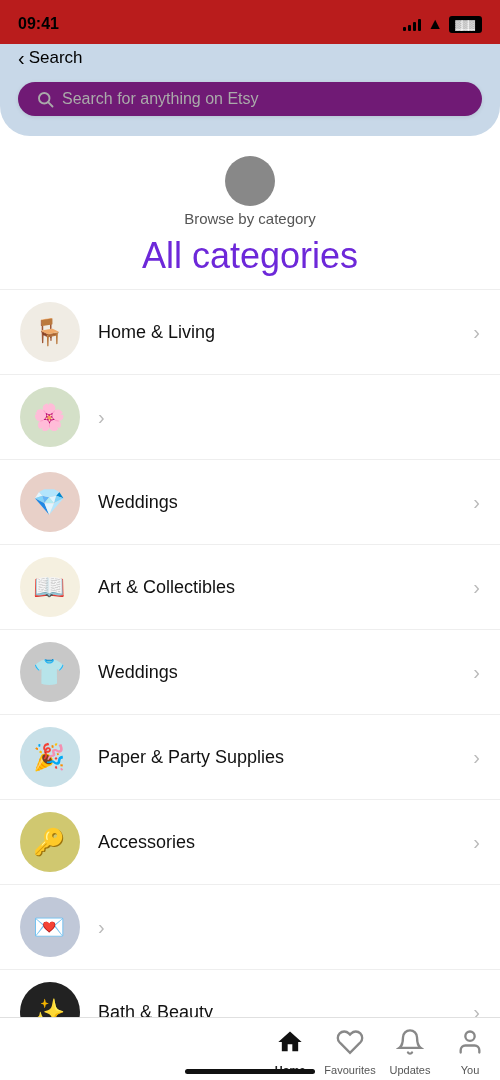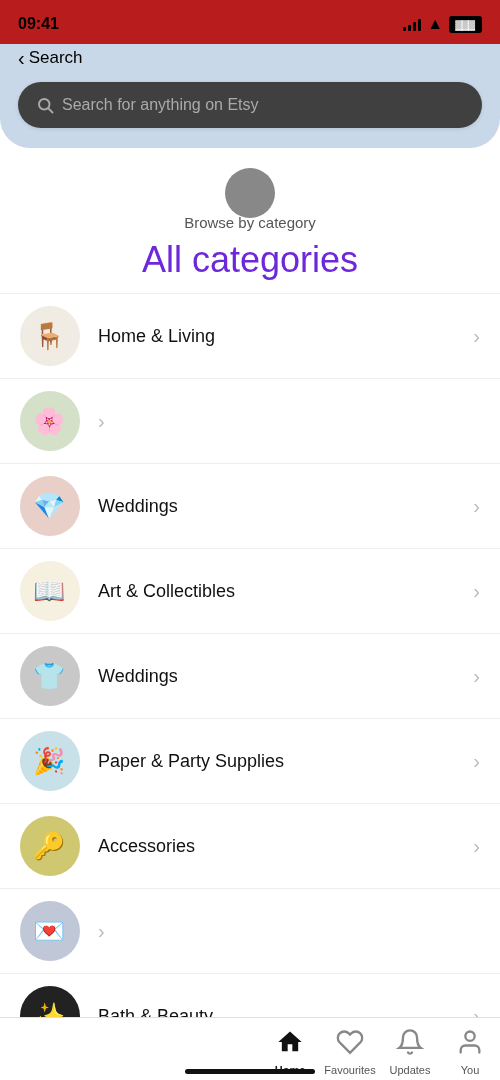--- a/index.html
+++ b/index.html
@@ -65,25 +65,25 @@
       margin-top: -1px;
     }
 
     
     .search-area {
       background: #c8d8e8;
       padding: 0 18px 20px 18px;
       border-radius: 0 0 30px 30px;
     }
     .search-bar {
-      background: #404040;
+      background: #701a75;
       border-radius: 30px;
       display: flex;
       align-items: center;
-      padding: 14px 18px;
+      padding: 8px 18px;
       gap: 10px;
       box-shadow: 0 1px 4px rgba(0,0,0,0.1);
     }
     .search-input-wrapper {
       flex: 1;
       display: flex;
       align-items: center;
       gap: 8px;
     }
     .search-icon-svg {
@@ -114,21 +114,21 @@
       height: 50px;
       background: #888;
       border-radius: 50%;
       margin-bottom: -10px;
       z-index: 2;
       position: relative;
     }
     .browse-label {
       color: #555;
       font-size: 15px;
-      margin-top: 6px;
+      margin-top: 14px;
       z-index: 1;
     }
     .all-categories-title {
       font-size: 36px;
       font-weight: 400;
       color: #6d28d9;
       text-align: center;
       padding: 8px 20px 12px 20px;
     }
 

